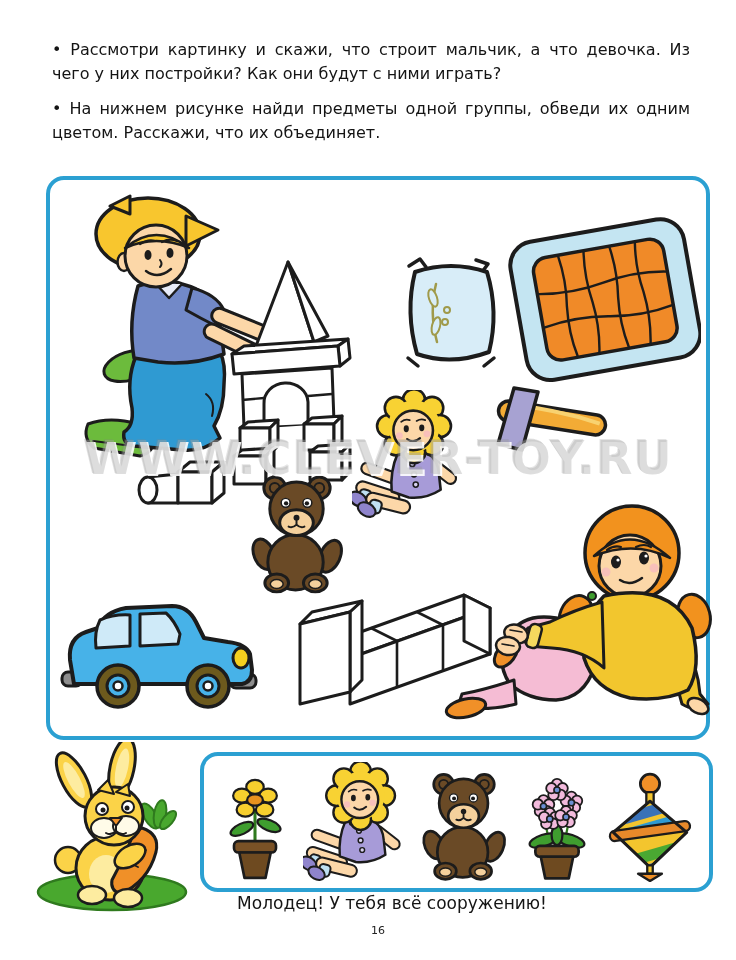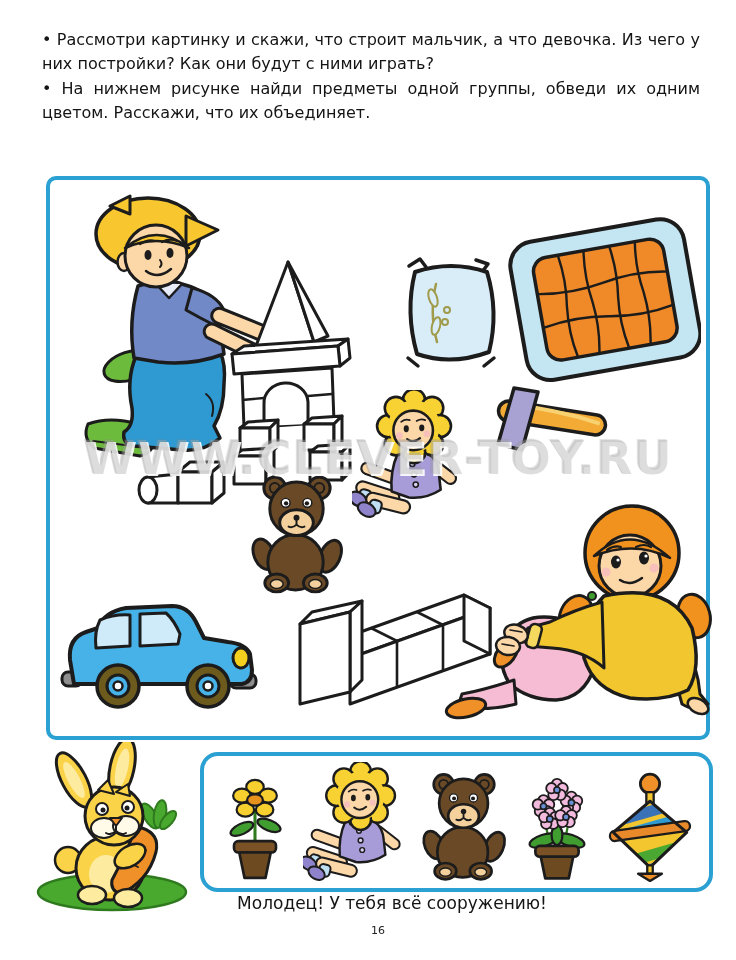--- a/index.html
+++ b/index.html
@@ -1,22 +1,22 @@
 <!DOCTYPE html>
 <html><head>
 <meta charset="utf-8">
 <style>
   html,body{margin:0;padding:0;background:#e8e8e8;}
   .page{position:relative;width:736px;height:960px;background:#ffffff;overflow:hidden;
         font-family:"DejaVu Sans","Liberation Sans",sans-serif;color:#161616;}
   .instructions{position:absolute;left:40px;top:26px;width:662px;font-size:16px;
         line-height:23.5px;text-align:justify;color:#141414;}
-  .instructions p{margin:2px;}
+  .instructions p{margin:12px;}
   .panel{position:absolute;left:46px;top:176px;width:664px;height:564px;
-        border:4px solid #2ba0d2;border-radius:10px;background:#fff;box-sizing:border-box;}
+        border:4px solid #2ba0d2;border-radius:18px;background:#fff;box-sizing:border-box;}
   .art{position:absolute;}
   .watermark{position:absolute;left:0;top:250px;width:100%;text-align:center;
         font-weight:bold;font-size:47px;letter-spacing:1px;
         color:rgba(168,168,168,0.38);
         text-shadow:2px 2px 0 rgba(255,255,255,0.9),-1px -1px 0 rgba(130,130,130,0.22);
         pointer-events:none;z-index:40;white-space:nowrap;}
   .strip{position:absolute;left:200px;top:752px;width:513px;height:140px;
         border:4px solid #2ba0d2;border-radius:18px;background:#fff;box-sizing:border-box;
         display:flex;justify-content:space-between;align-items:flex-end;padding:8px 16px 6px 16px;}
   .praise{position:absolute;left:48px;top:893px;width:688px;text-align:center;

